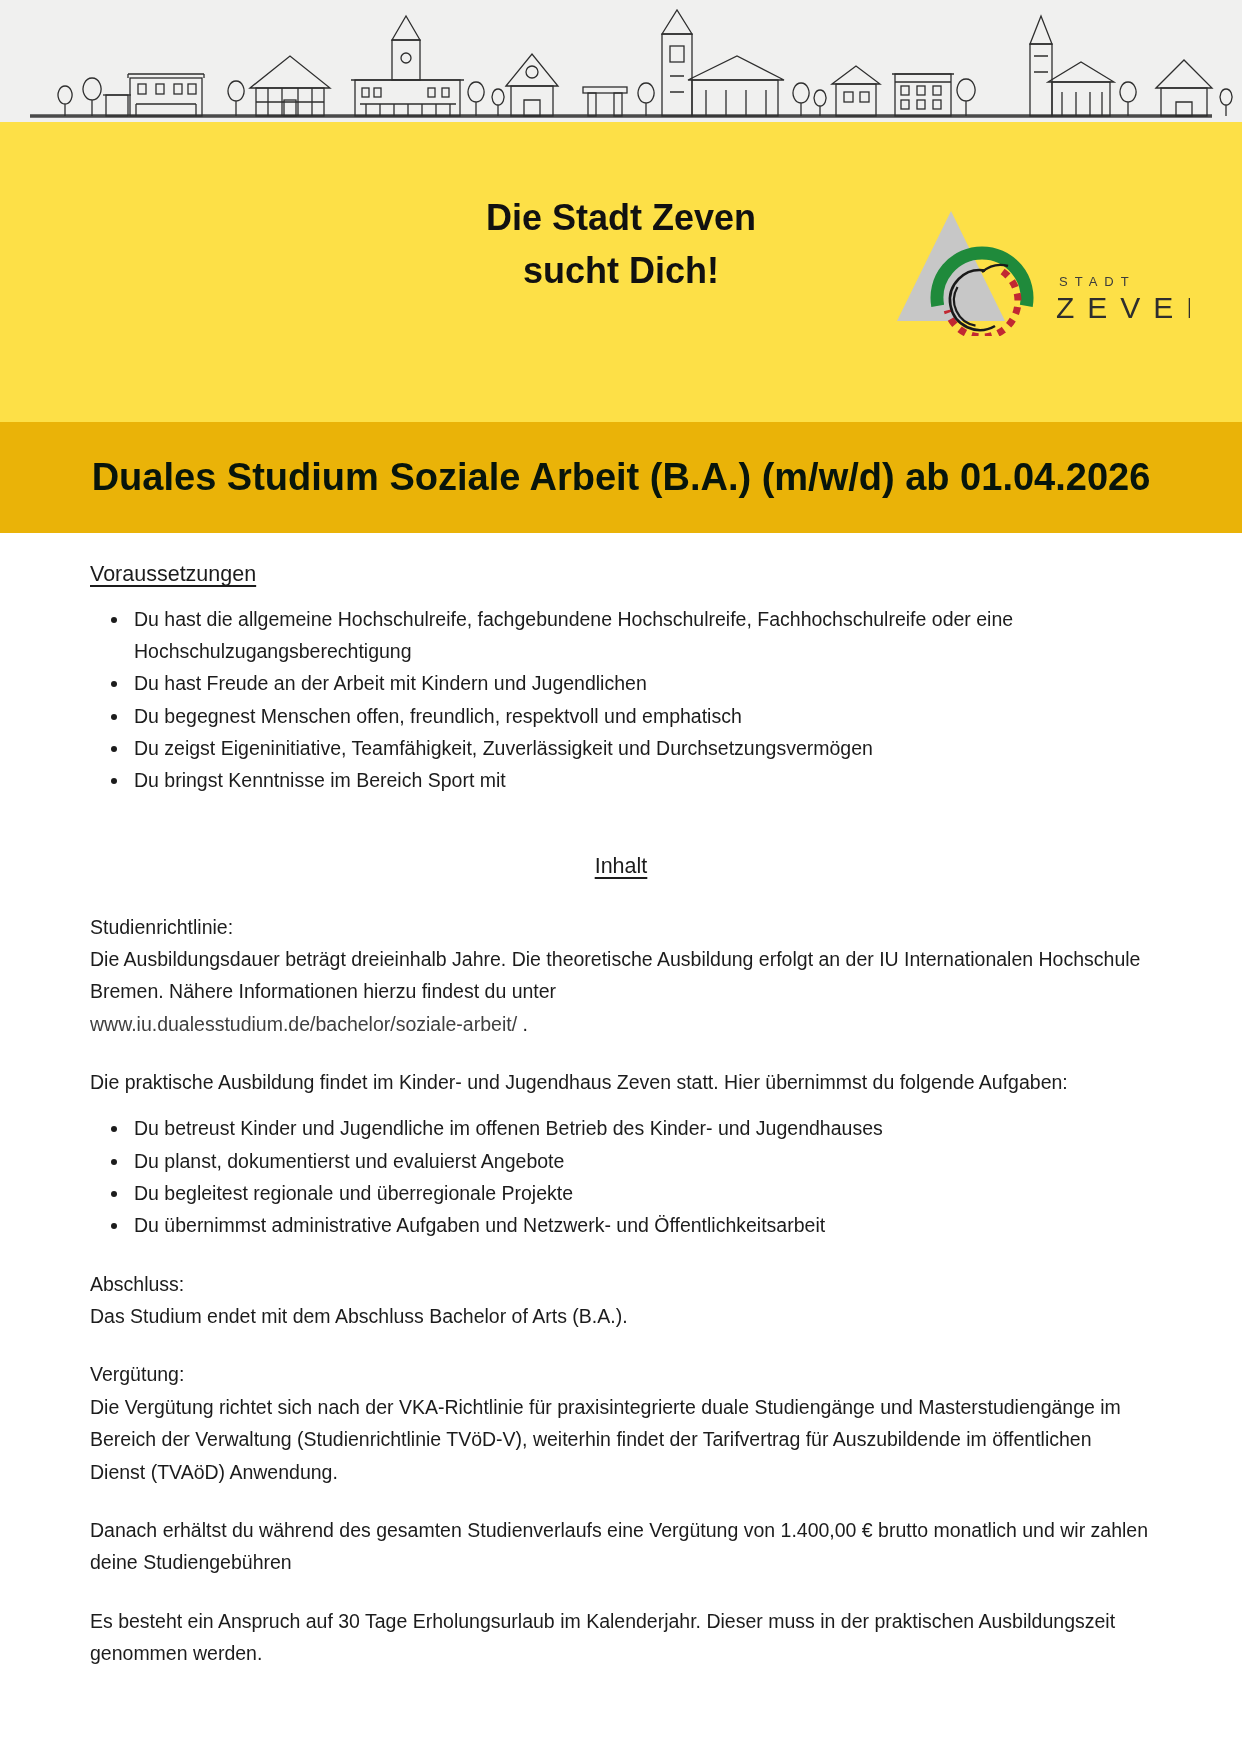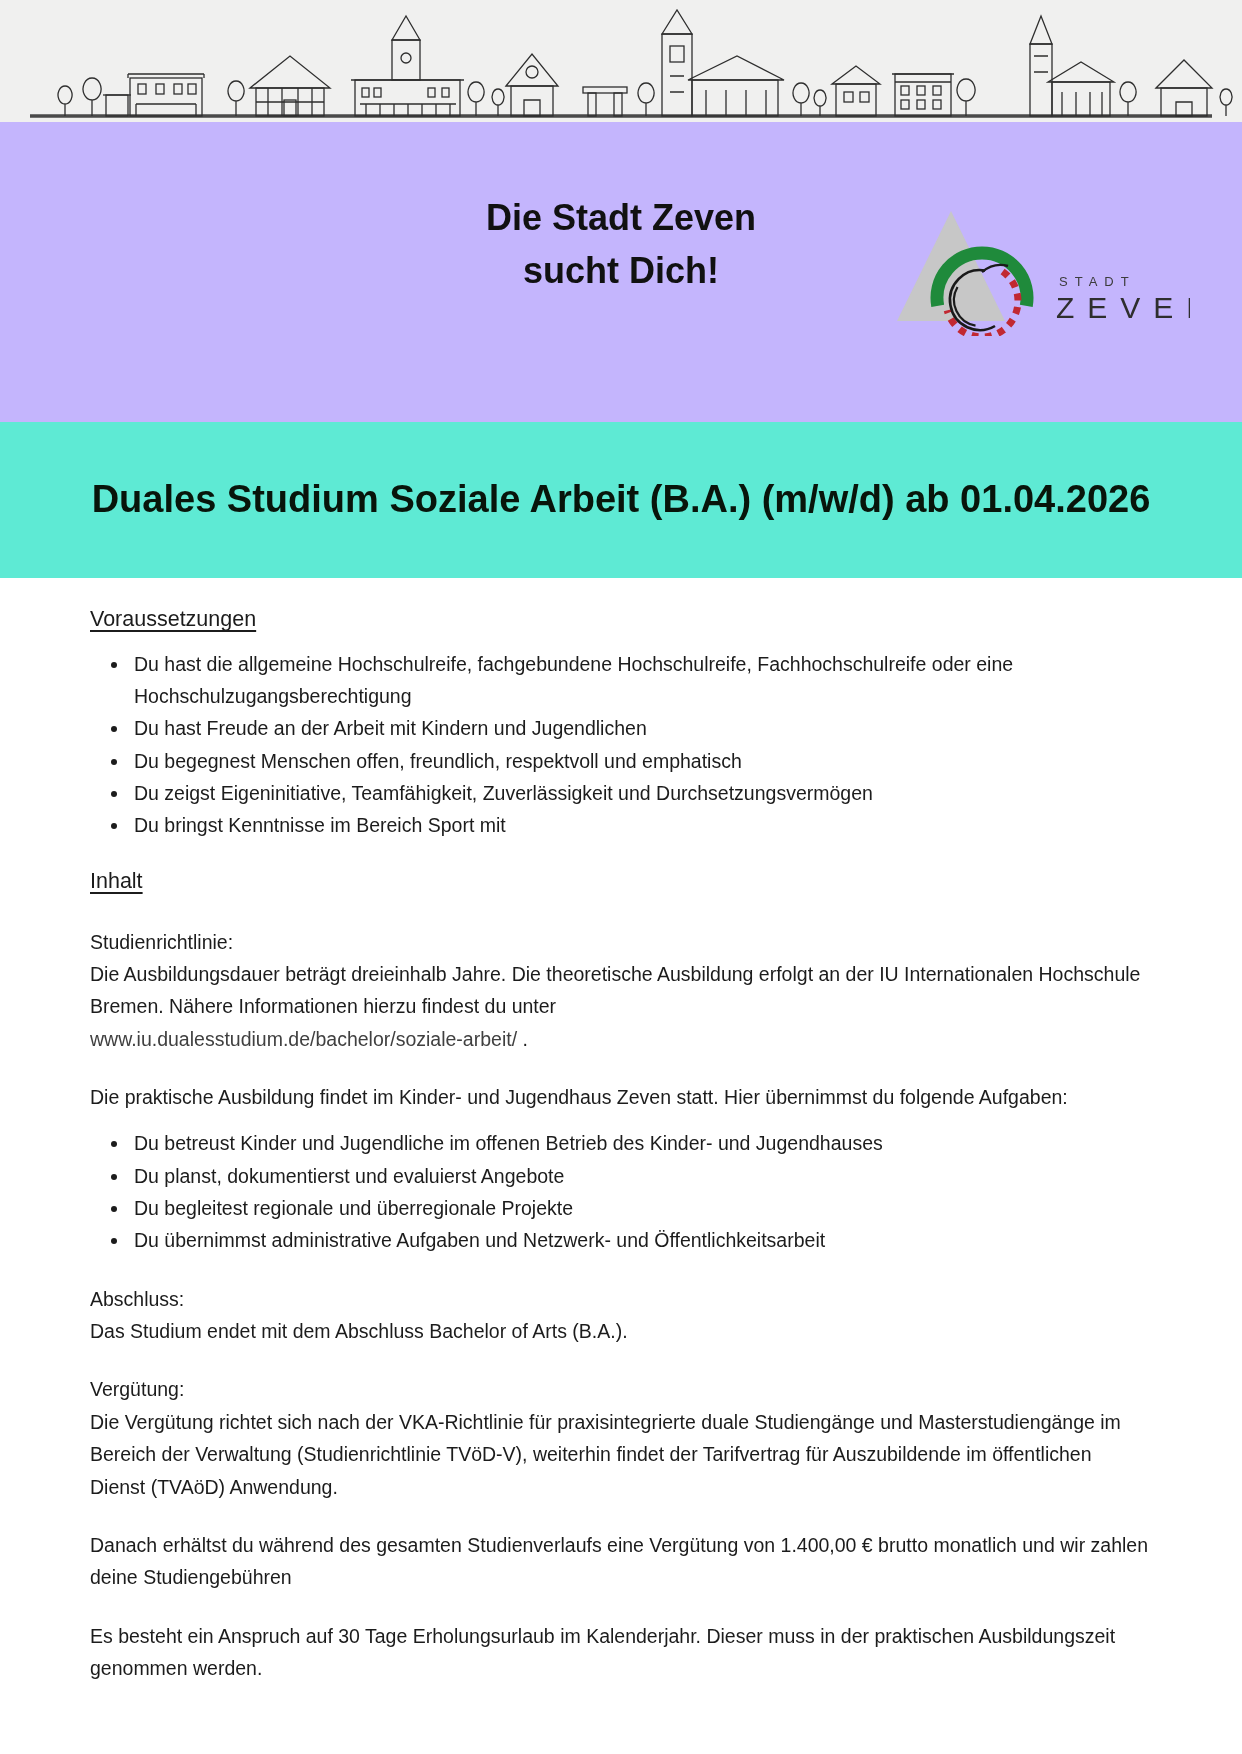--- a/index.html
+++ b/index.html
@@ -5,27 +5,27 @@
   html,body{margin:0;padding:0;}
   body{
     width:1242px;height:1754px;overflow:hidden;background:#ffffff;position:relative;
     font-family:"Liberation Sans","DejaVu Sans",sans-serif;color:#1c1c1c;
   }
   
   .skyline-band{height:122px;background:#f0f0ef;}
   .skyline-band svg{display:block;width:100%;height:100%;}
 
   
-  .header{position:relative;height:300px;background:#c4b5fd;}
+  .header{position:relative;height:300px;background:#fde047;}
   .title{padding-top:70px;text-align:center;font-size:36px;font-weight:bold;line-height:1.47;color:#111111;}
   .logo{position:absolute;top:80px;right:52px;width:296px;height:134px;}
   .logo svg{display:block;width:100%;height:100%;}
 
   
-  .banner{background:#5eead4;height:156px;display:flex;align-items:center;justify-content:center;}
+  .banner{background:#eab308;height:111px;display:flex;align-items:center;justify-content:center;}
   .banner h1{margin:0;max-width:1080px;text-align:center;font-size:38px;font-weight:bold;line-height:1.47;color:#08150b;}
 
   
   .content{padding:0 90px;font-size:19.5px;line-height:1.66;}
   .content .heading{font-size:21.5px;font-weight:normal;margin:24px 0 10px 0;
     text-decoration:underline;text-underline-offset:4px;color:#1c1c1c;}
   .content p{margin:26px 0 0 0;}
   .content .plabel{display:block;}
   .content ul{margin:8px 0 0 0;padding-left:40px;list-style:disc;}
   .content ul.tasks{margin-top:14px;}
@@ -173,21 +173,21 @@
 
   <div class="heading">Voraussetzungen</div>
   <ul>
     <li>Du hast die allgemeine Hochschulreife, fachgebundene Hochschulreife, Fachhochschulreife oder eine Hochschulzugangsberechtigung</li>
     <li>Du hast Freude an der Arbeit mit Kindern und Jugendlichen</li>
     <li>Du begegnest Menschen offen, freundlich, respektvoll und emphatisch</li>
     <li>Du zeigst Eigeninitiative, Teamfähigkeit, Zuverlässigkeit und Durchsetzungsvermögen</li>
     <li>Du bringst Kenntnisse im Bereich Sport mit</li>
   </ul>
 
-  <div class="heading" style="margin-top:22px;">Inhalt</div>
+  <div class="heading" style="margin-top:52px;text-align:center;">Inhalt</div>
 
   <p>
     <span class="plabel">Studienrichtlinie:</span><span>Die Ausbildungsdauer beträgt dreieinhalb Jahre. Die theoretische Ausbildung erfolgt an der IU Internationalen Hochschule Bremen. Nähere Informationen hierzu findest du unter </span><br>
     <a class="link">www.iu.dualesstudium.de/bachelor/soziale-arbeit/</a><span> .</span>
   </p>
 
   <p>Die praktische Ausbildung findet im Kinder- und Jugendhaus Zeven statt. Hier übernimmst du folgende Aufgaben:</p>
 
   <ul class="tasks">
     <li>Du betreust Kinder und Jugendliche im offenen Betrieb des Kinder- und Jugendhauses</li>

